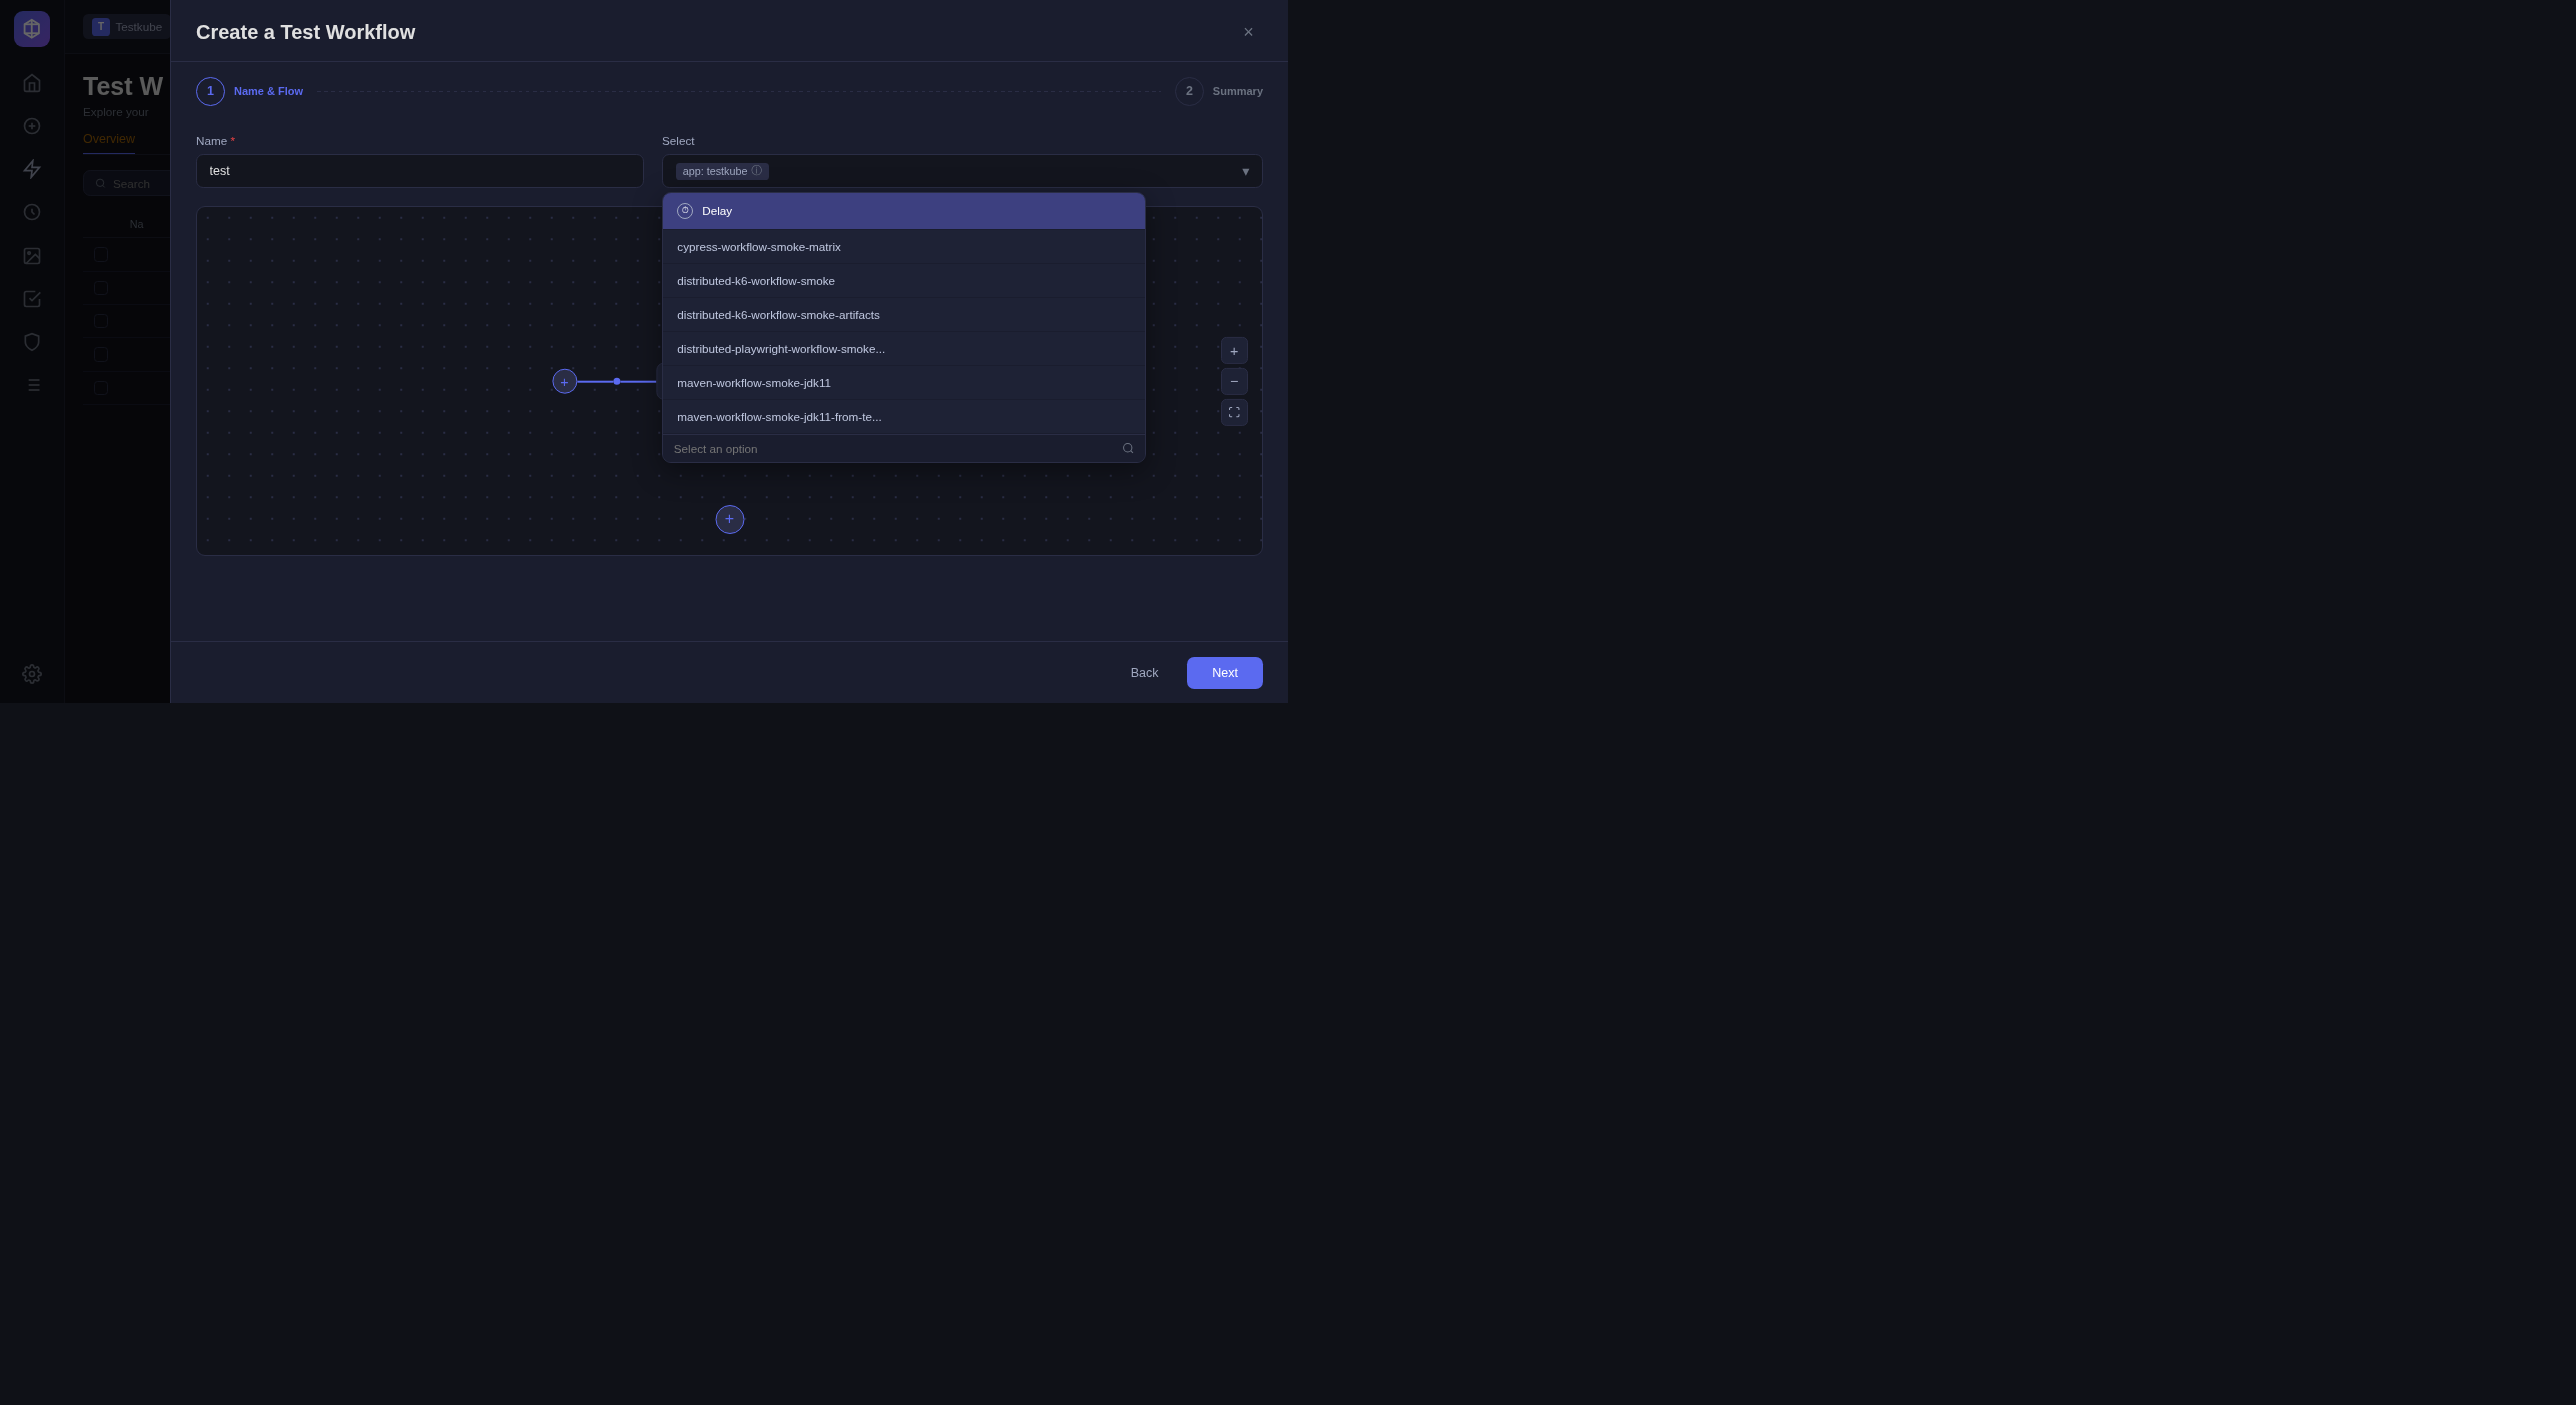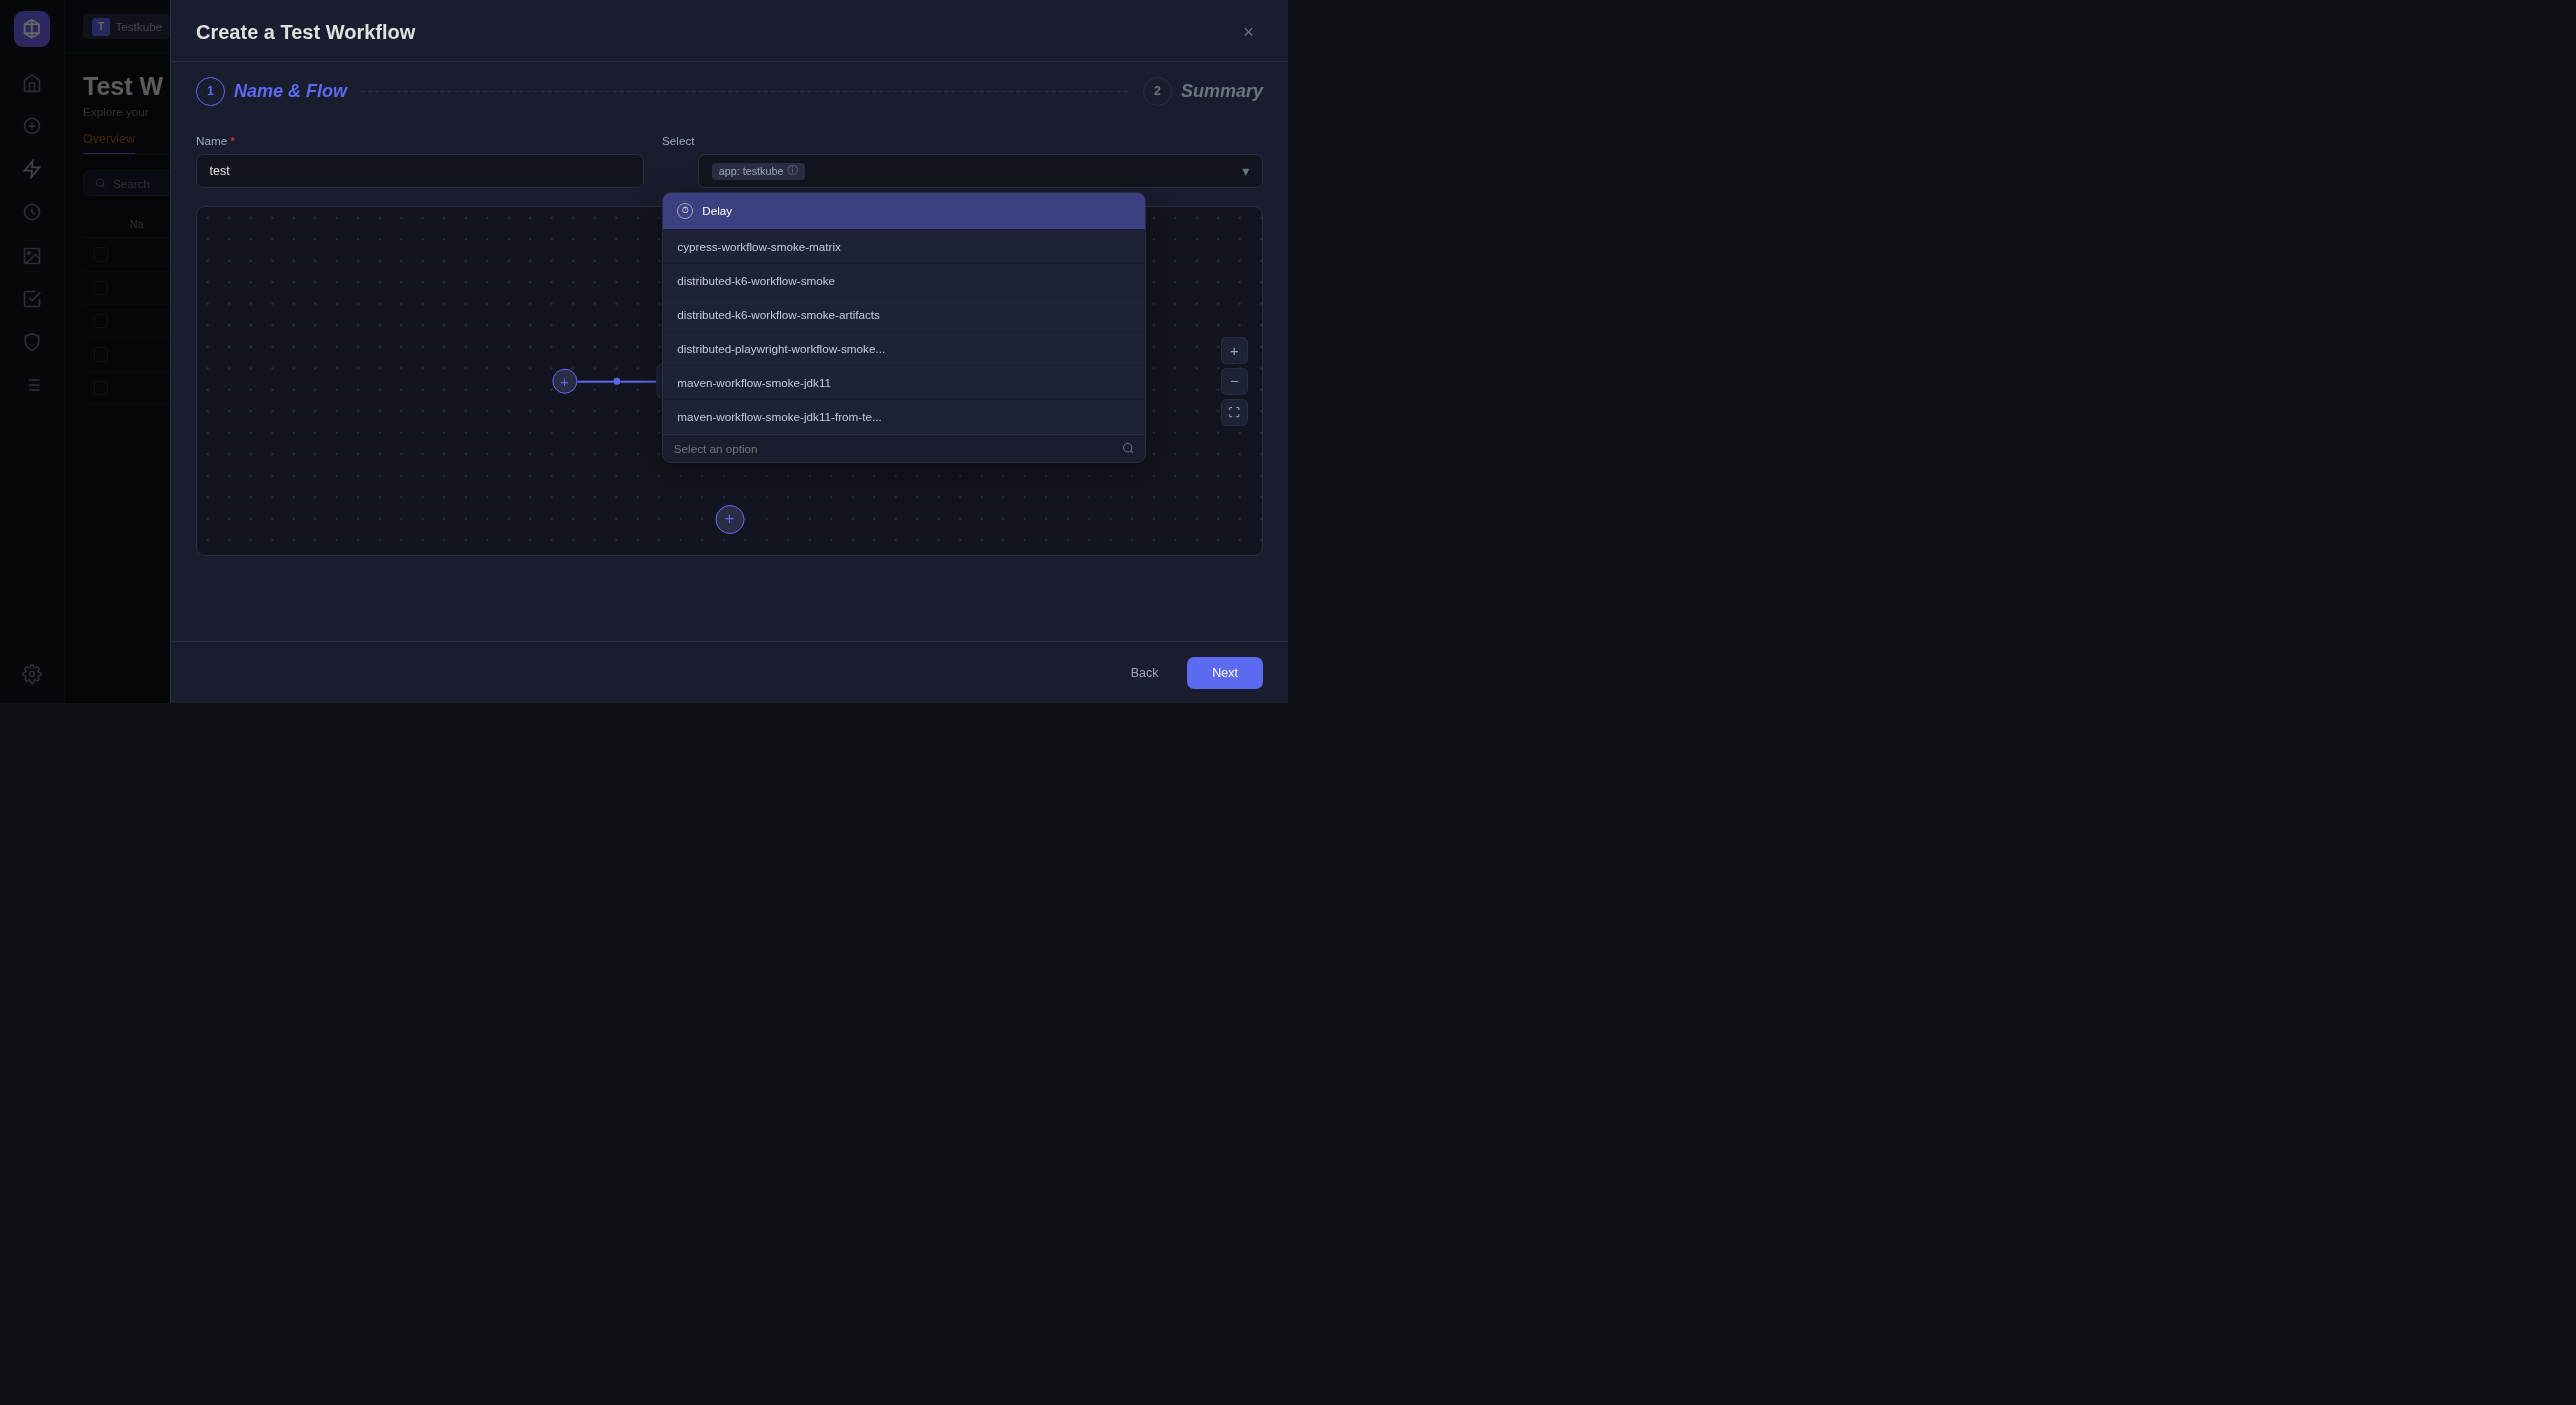--- a/index.html
+++ b/index.html
@@ -239,21 +239,21 @@
       color: #5b6af0;
     }
     .step-circle.active {
       background: transparent;
     }
     .step-circle.inactive {
       border-color: #2a2d45;
       color: #6b7280;
     }
     .step-label {
-      font-size: 18px; font-weight: 600; font-style: italic;
+      font-size: 11px; font-weight: 600;
     }
     .step-label.active { color: #5b6af0; }
     .step-label.inactive { color: #6b7280; }
     .step-connector {
       flex: 1;
       height: 0.9px;
       background: repeating-linear-gradient(
         to right,
         #2a2d45 0px, #2a2d45 3.6px,
         transparent 3.6px, transparent 7.2px
@@ -297,21 +297,20 @@
       position: relative;
     }
     .labels-select-display {
       background: #13151e;
       border: 0.9px solid #2a2d45;
       border-radius: 7.2px;
       padding: 7.2px 12.5px;
       display: flex; gap: 7.2px;
       cursor: pointer;
       min-width: 394px;
-      margin-left: 36px;
     }
     .label-tag {
       background: #2a2d45;
       border-radius: 3.6px;
       padding: 1.8px 7.2px;
       font-size: 10.8px; color: #a0a8c0;
       display: flex; align-items: center; gap: 3.6px;
     }
     .label-info { color: #6b7280; font-size: 10.8px; }
     .chevron-down { margin-left: auto; color: #6b7280; }

